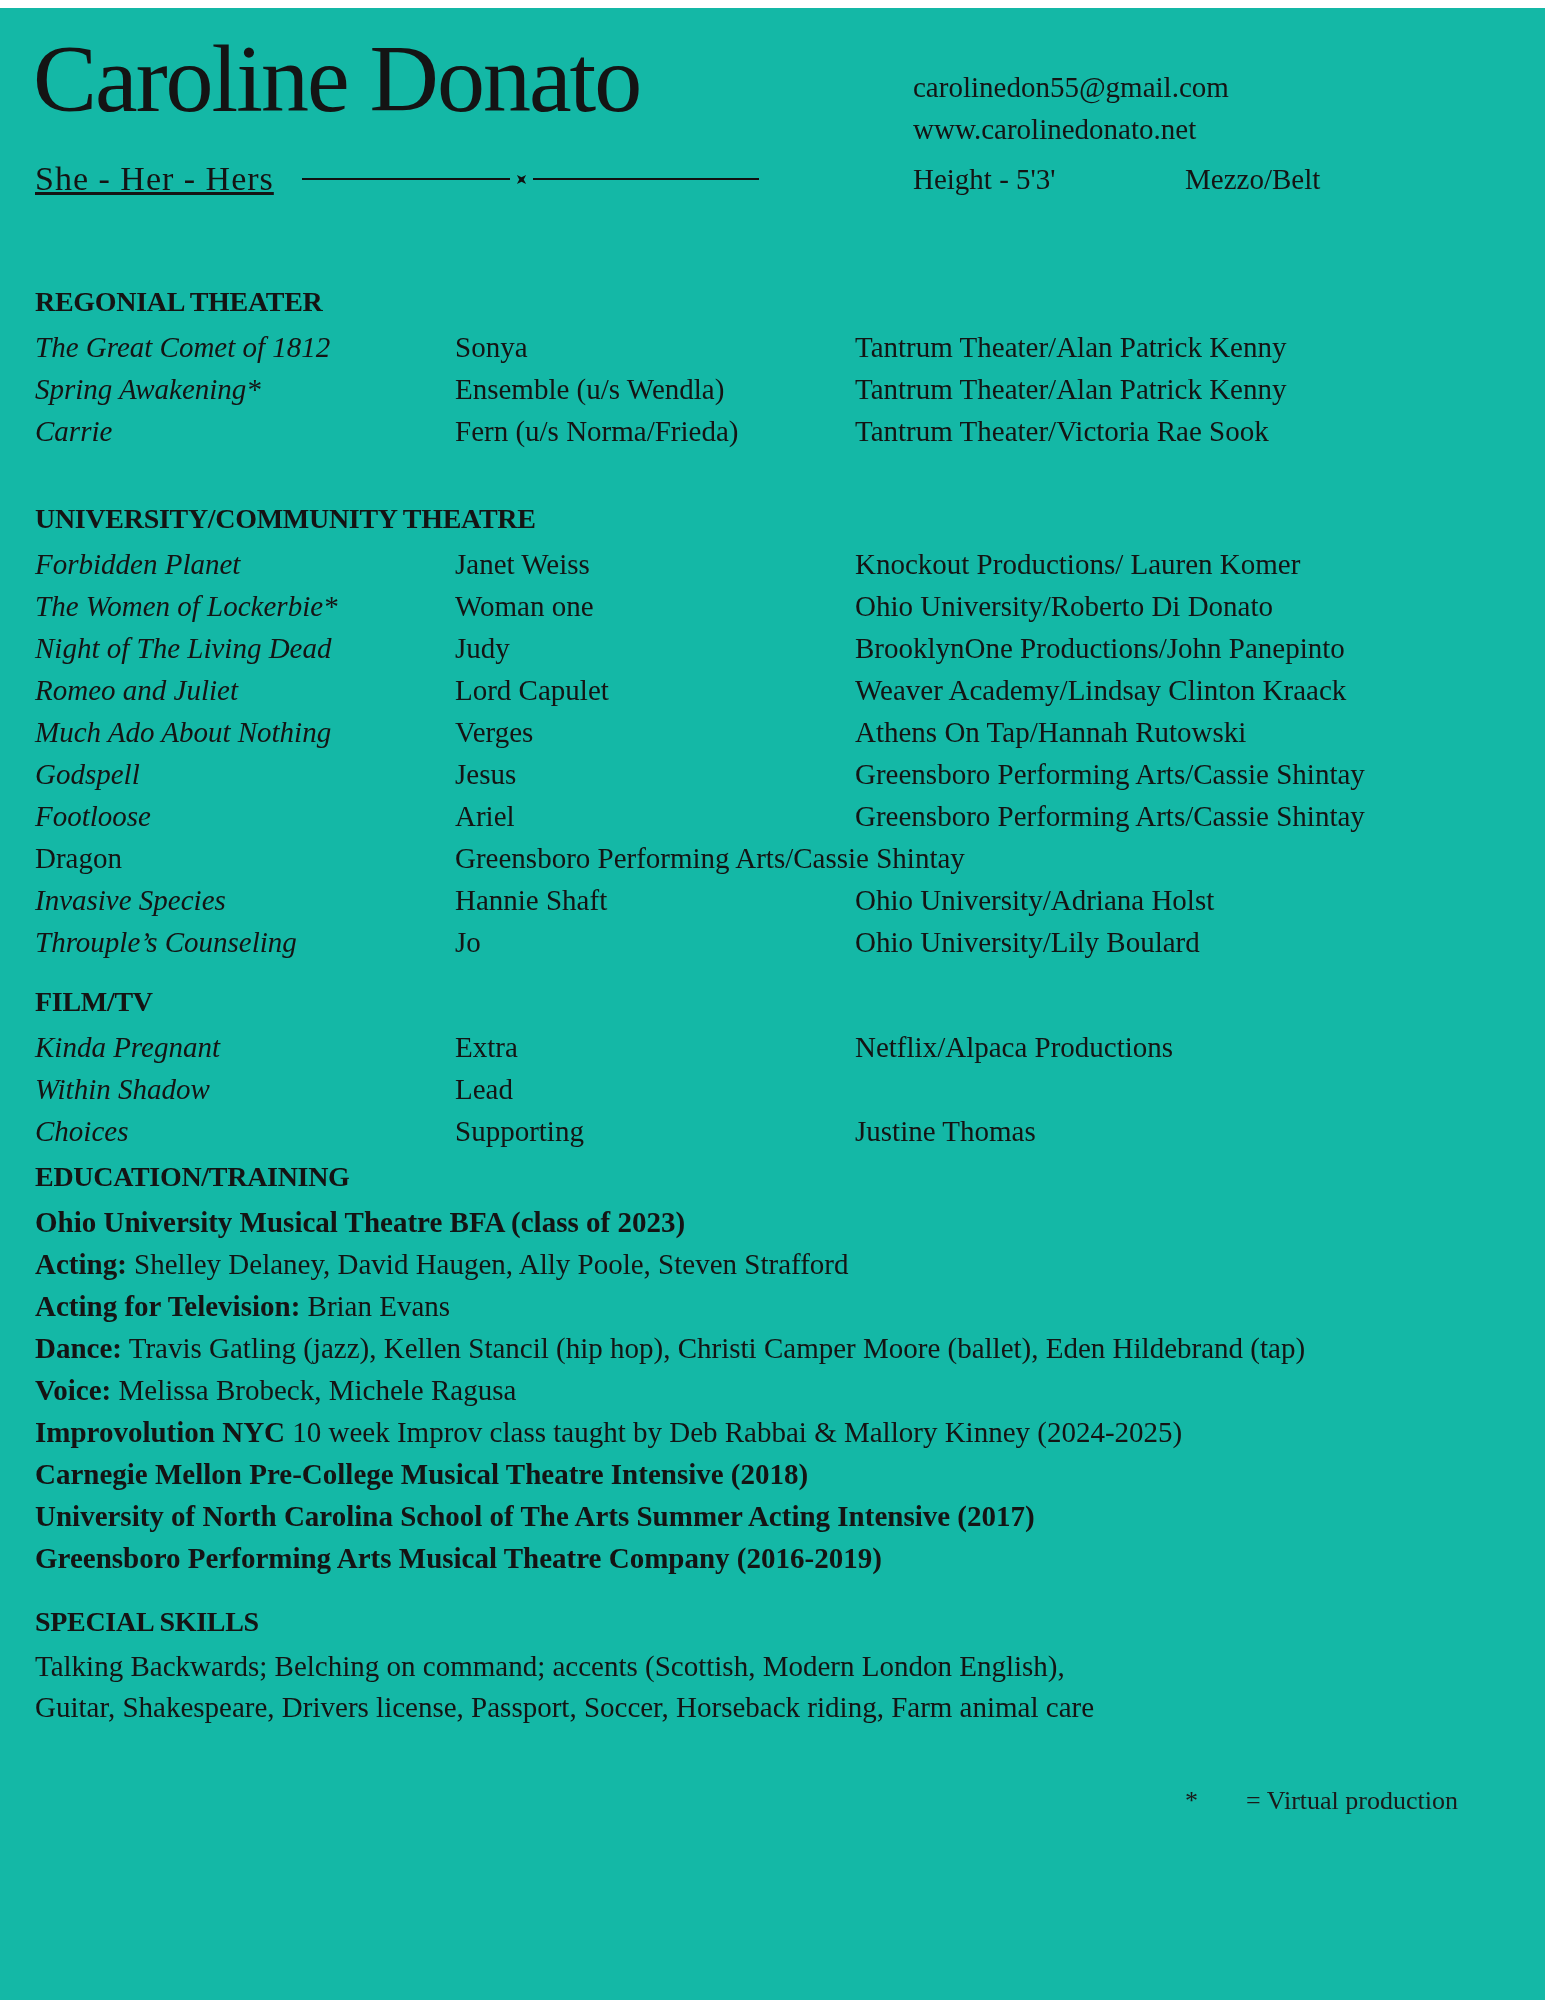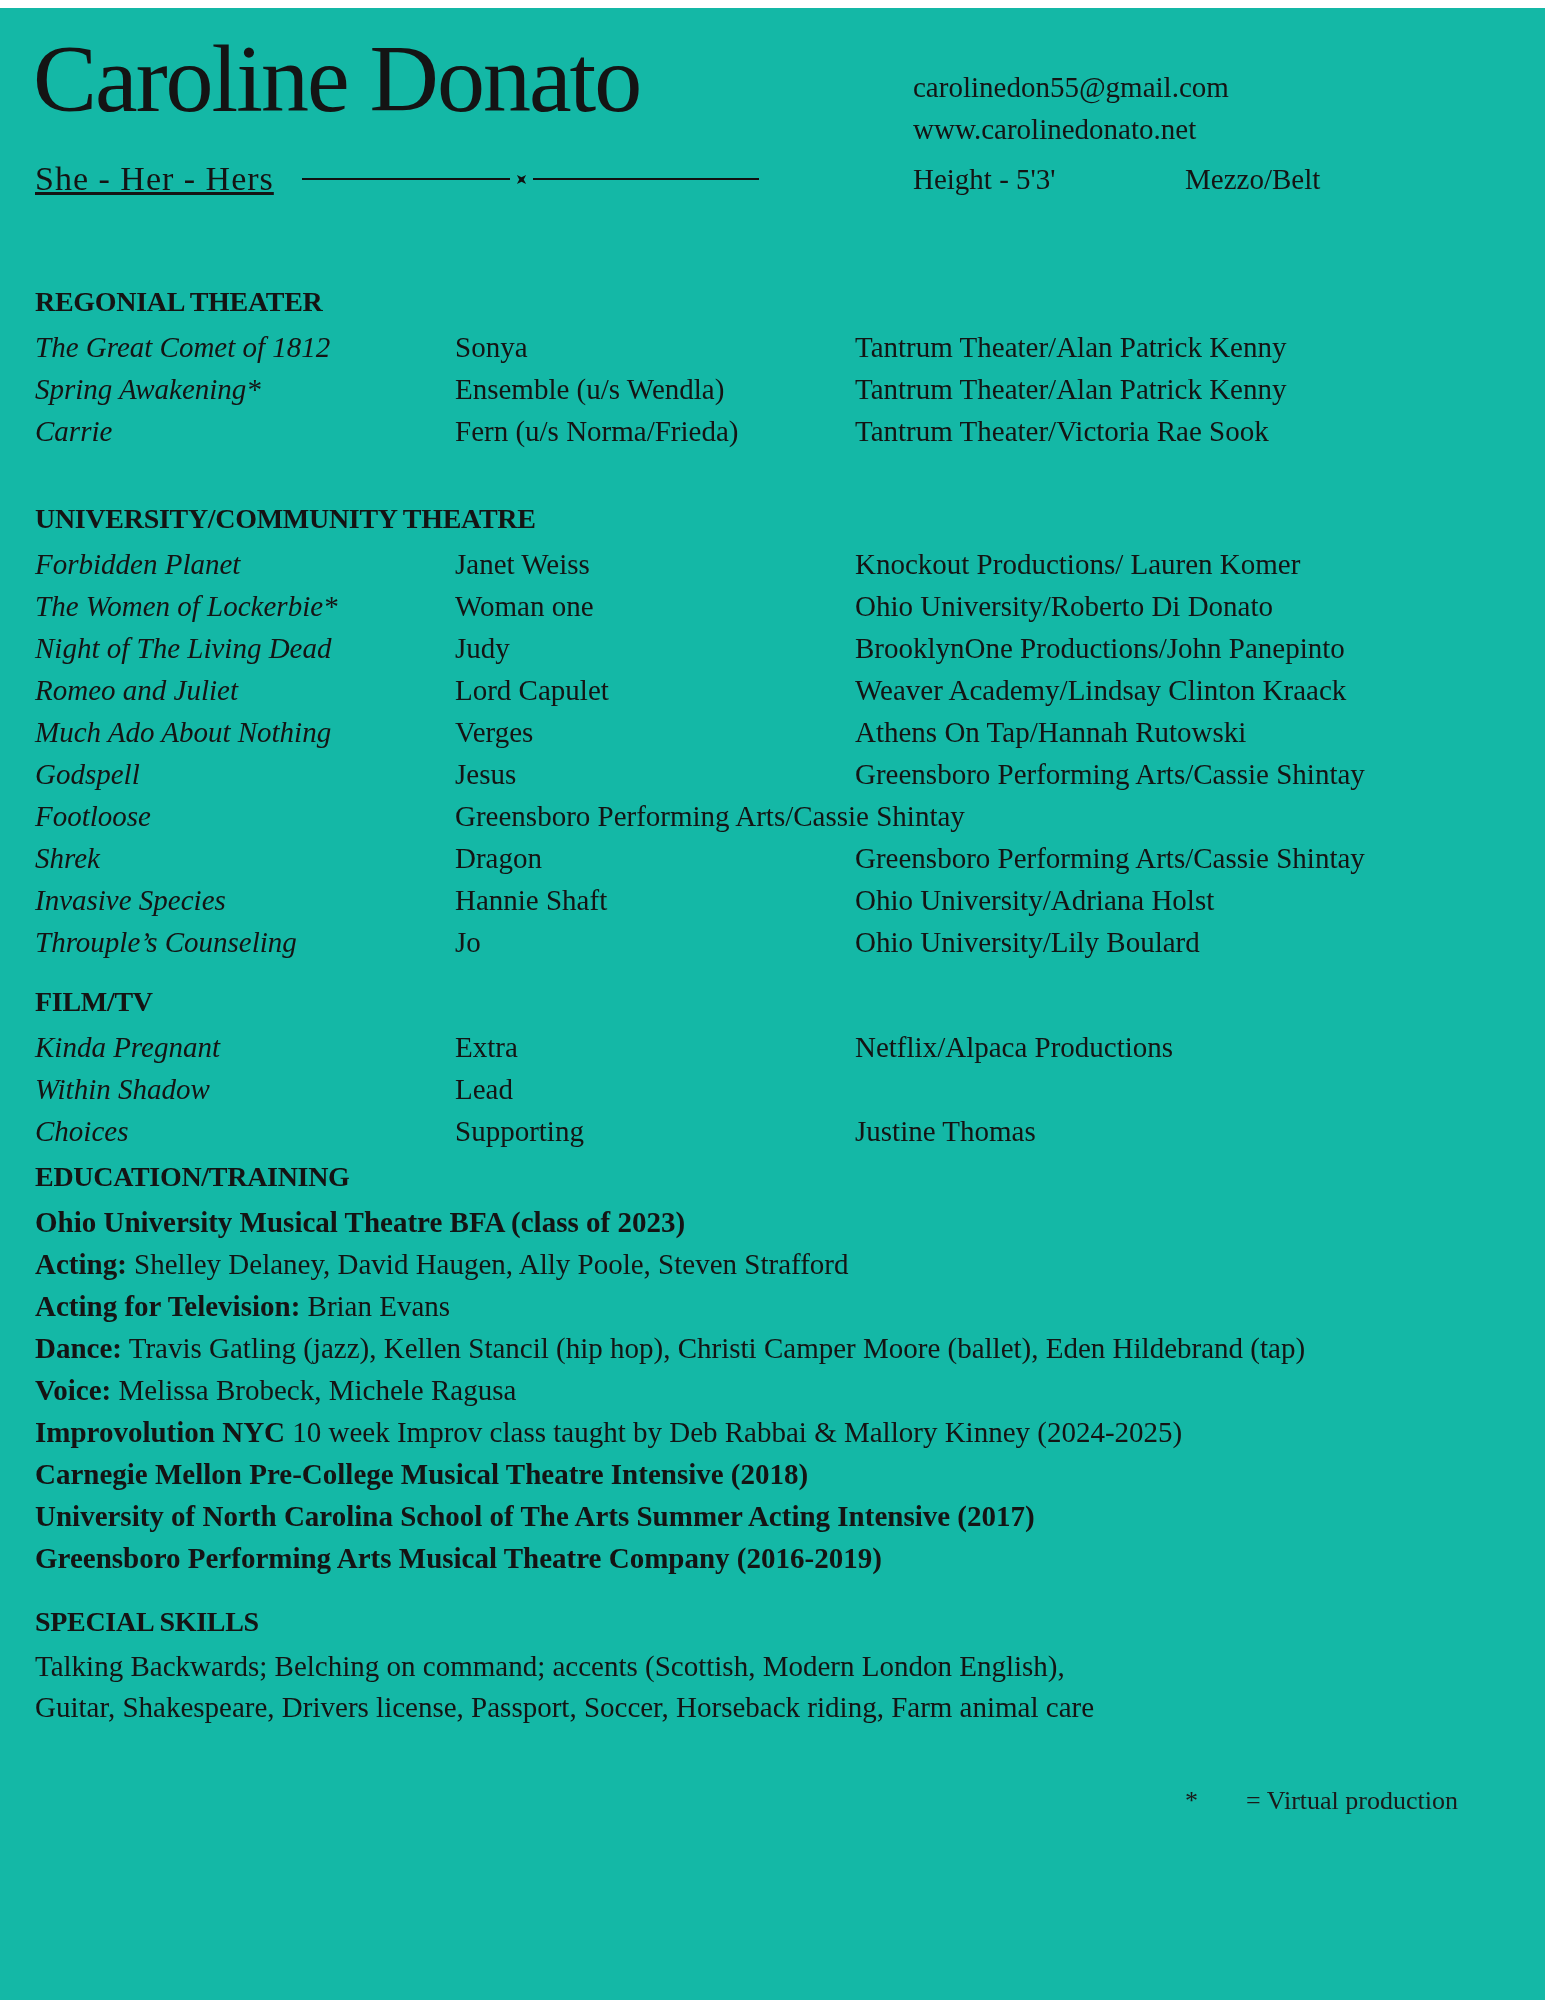--- a/index.html
+++ b/index.html
@@ -187,25 +187,25 @@
         </div>
 
         <div class="cast-row">
           <span class="show">Godspell</span>
           <span class="role">Jesus</span>
           <span class="company">Greensboro Performing Arts/Cassie Shintay</span>
         </div>
 
         <div class="cast-row">
           <span class="show">Footloose</span>
+          <span class="role">Ariel</span>
           <span class="company">Greensboro Performing Arts/Cassie Shintay</span>
         </div>
 
         <div class="cast-row">
-          <span class="show">Shrek</span>
           <span class="role">Dragon</span>
           <span class="company">Greensboro Performing Arts/Cassie Shintay</span>
         </div>
 
         <div class="cast-row">
           <span class="show">Invasive Species</span>
           <span class="role">Hannie Shaft</span>
           <span class="company">Ohio University/Adriana Holst</span>
         </div>
 

